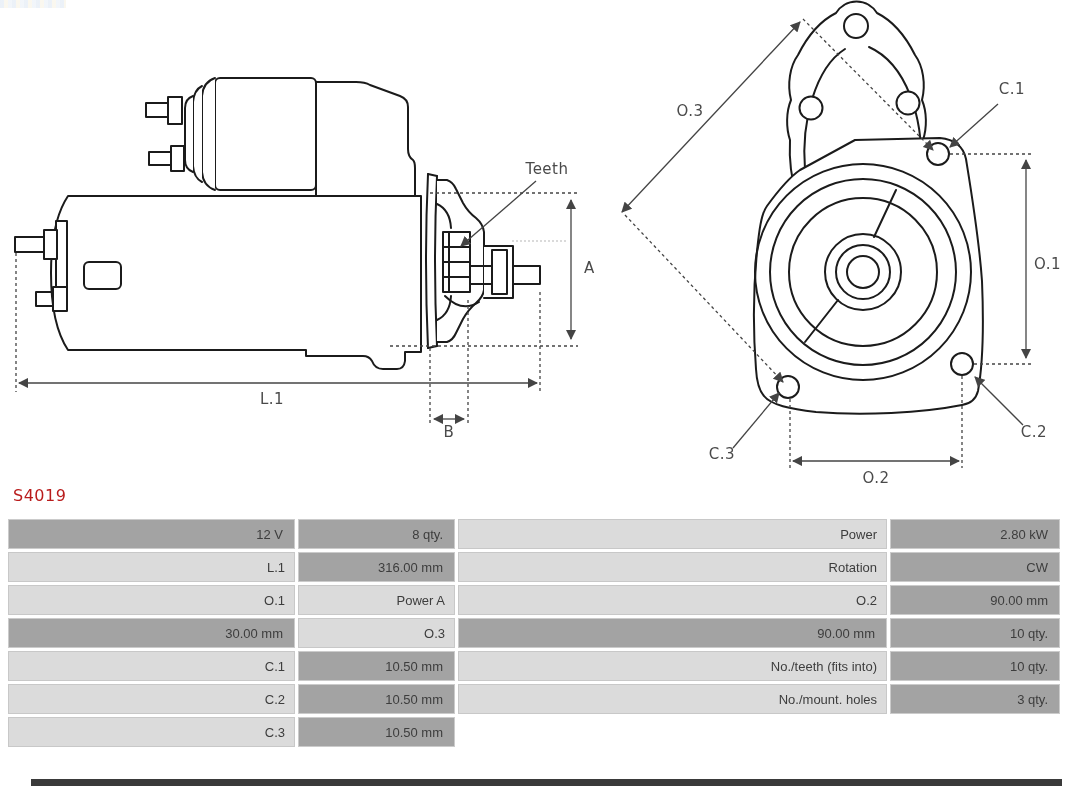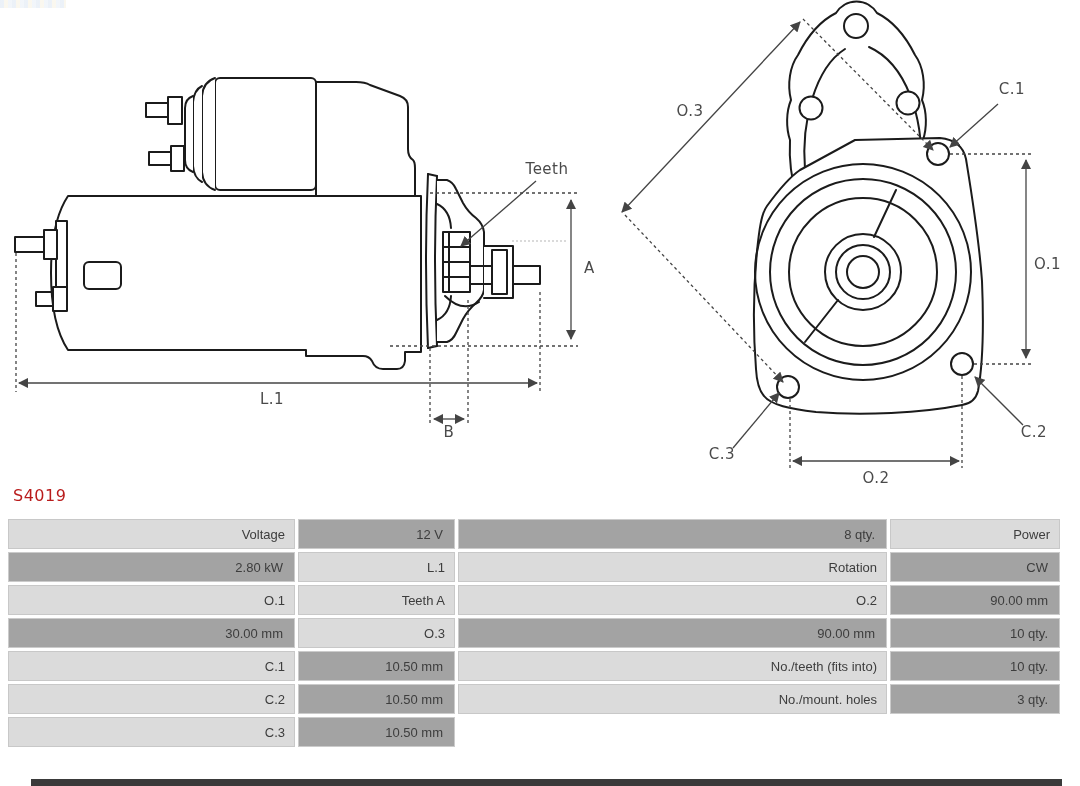--- a/index.html
+++ b/index.html
@@ -169,33 +169,33 @@
       <path class="dim dotted" d="M962,376 V468"></path>
       <line class="dim" x1="793" y1="461" x2="959" y2="461" marker-start="url(#arrow)" marker-end="url(#arrow)"></line>
       <text class="dim-label" x="876" y="483" text-anchor="middle">O.2</text>
     </g>
   </g>
 </svg>
 
 <div class="page-title">S4019</div>
 
 <div class="spec-grid">
-  <div class="cell label">Voltage</div>
   <div class="cell value">12 V</div>
   <div class="cell value">8 qty.</div>
 
   <div class="cell label">Power</div>
   <div class="cell value">2.80 kW</div>
   <div class="cell label">L.1</div>
+  <div class="cell value">316.00 mm</div>
 
   <div class="cell label">Rotation</div>
   <div class="cell value">CW</div>
   <div class="cell label">O.1</div>
 
-  <div class="cell label">Teeth A</div>
+  <div class="cell label">Power A</div>
   <div class="cell label">O.2</div>
   <div class="cell value">90.00 mm</div>
 
   <div class="cell value">30.00 mm</div>
   <div class="cell label">O.3</div>
   <div class="cell value">90.00 mm</div>
 
   <div class="cell value">10 qty.</div>
   <div class="cell label">C.1</div>
   <div class="cell value">10.50 mm</div>

